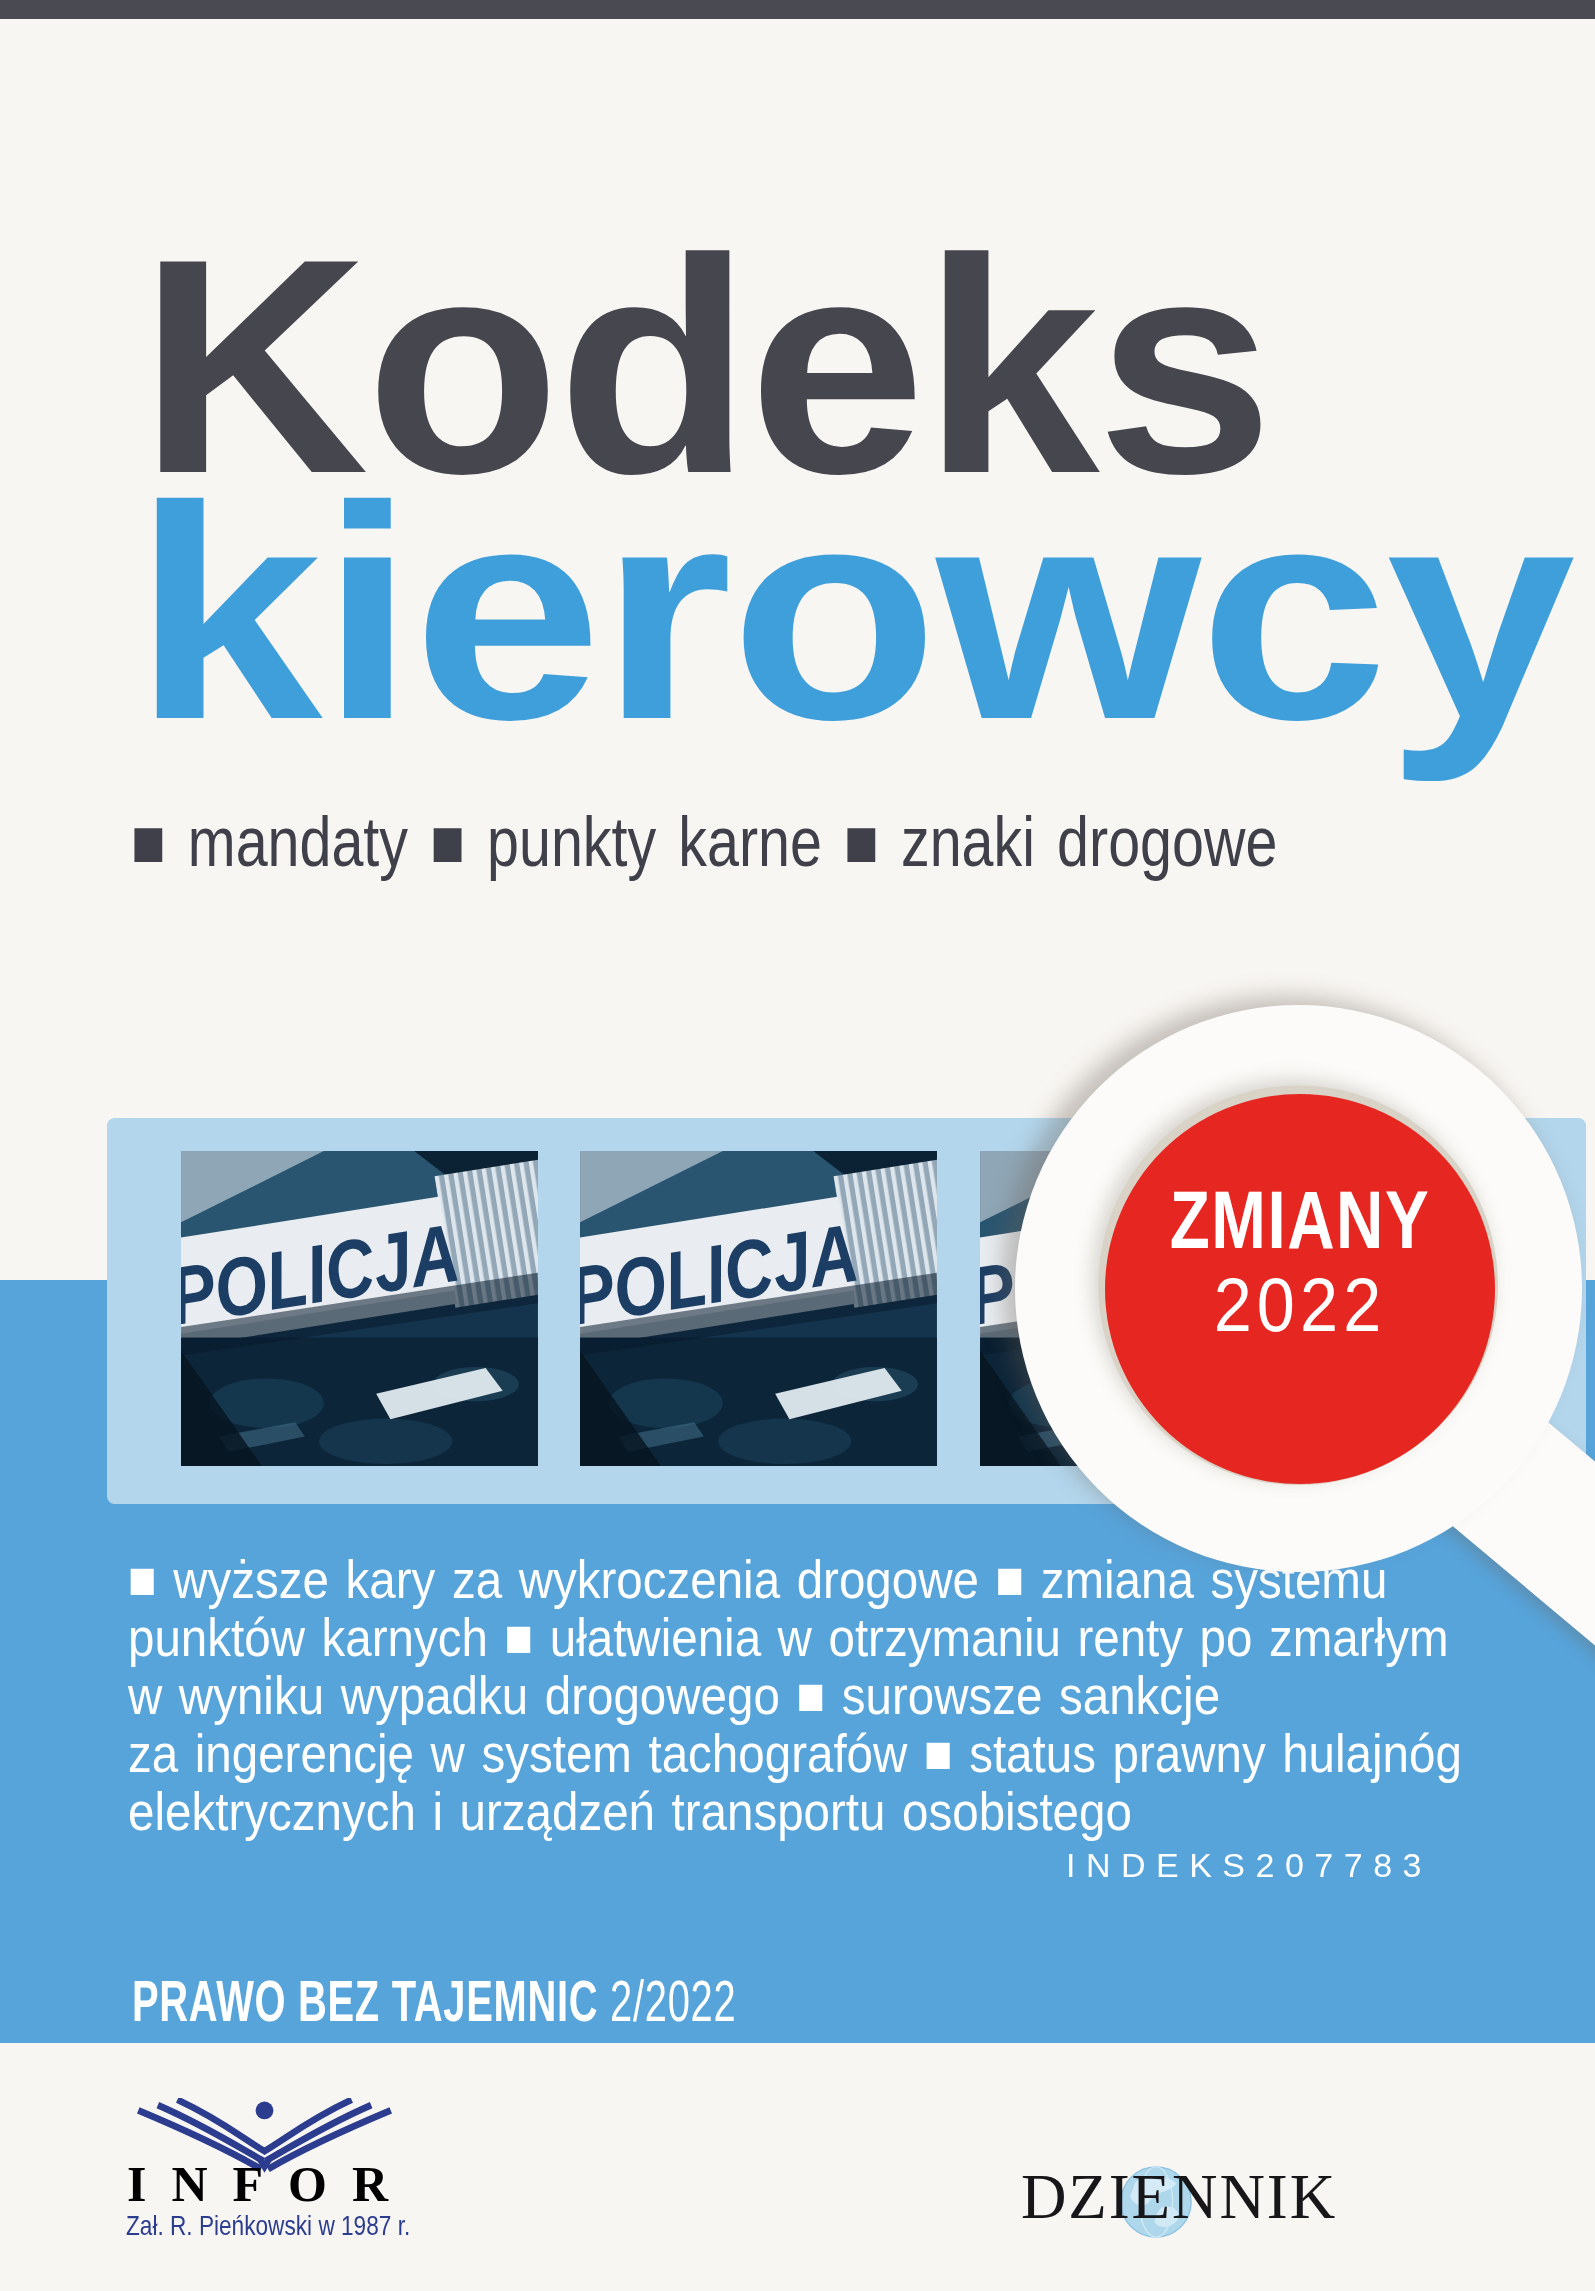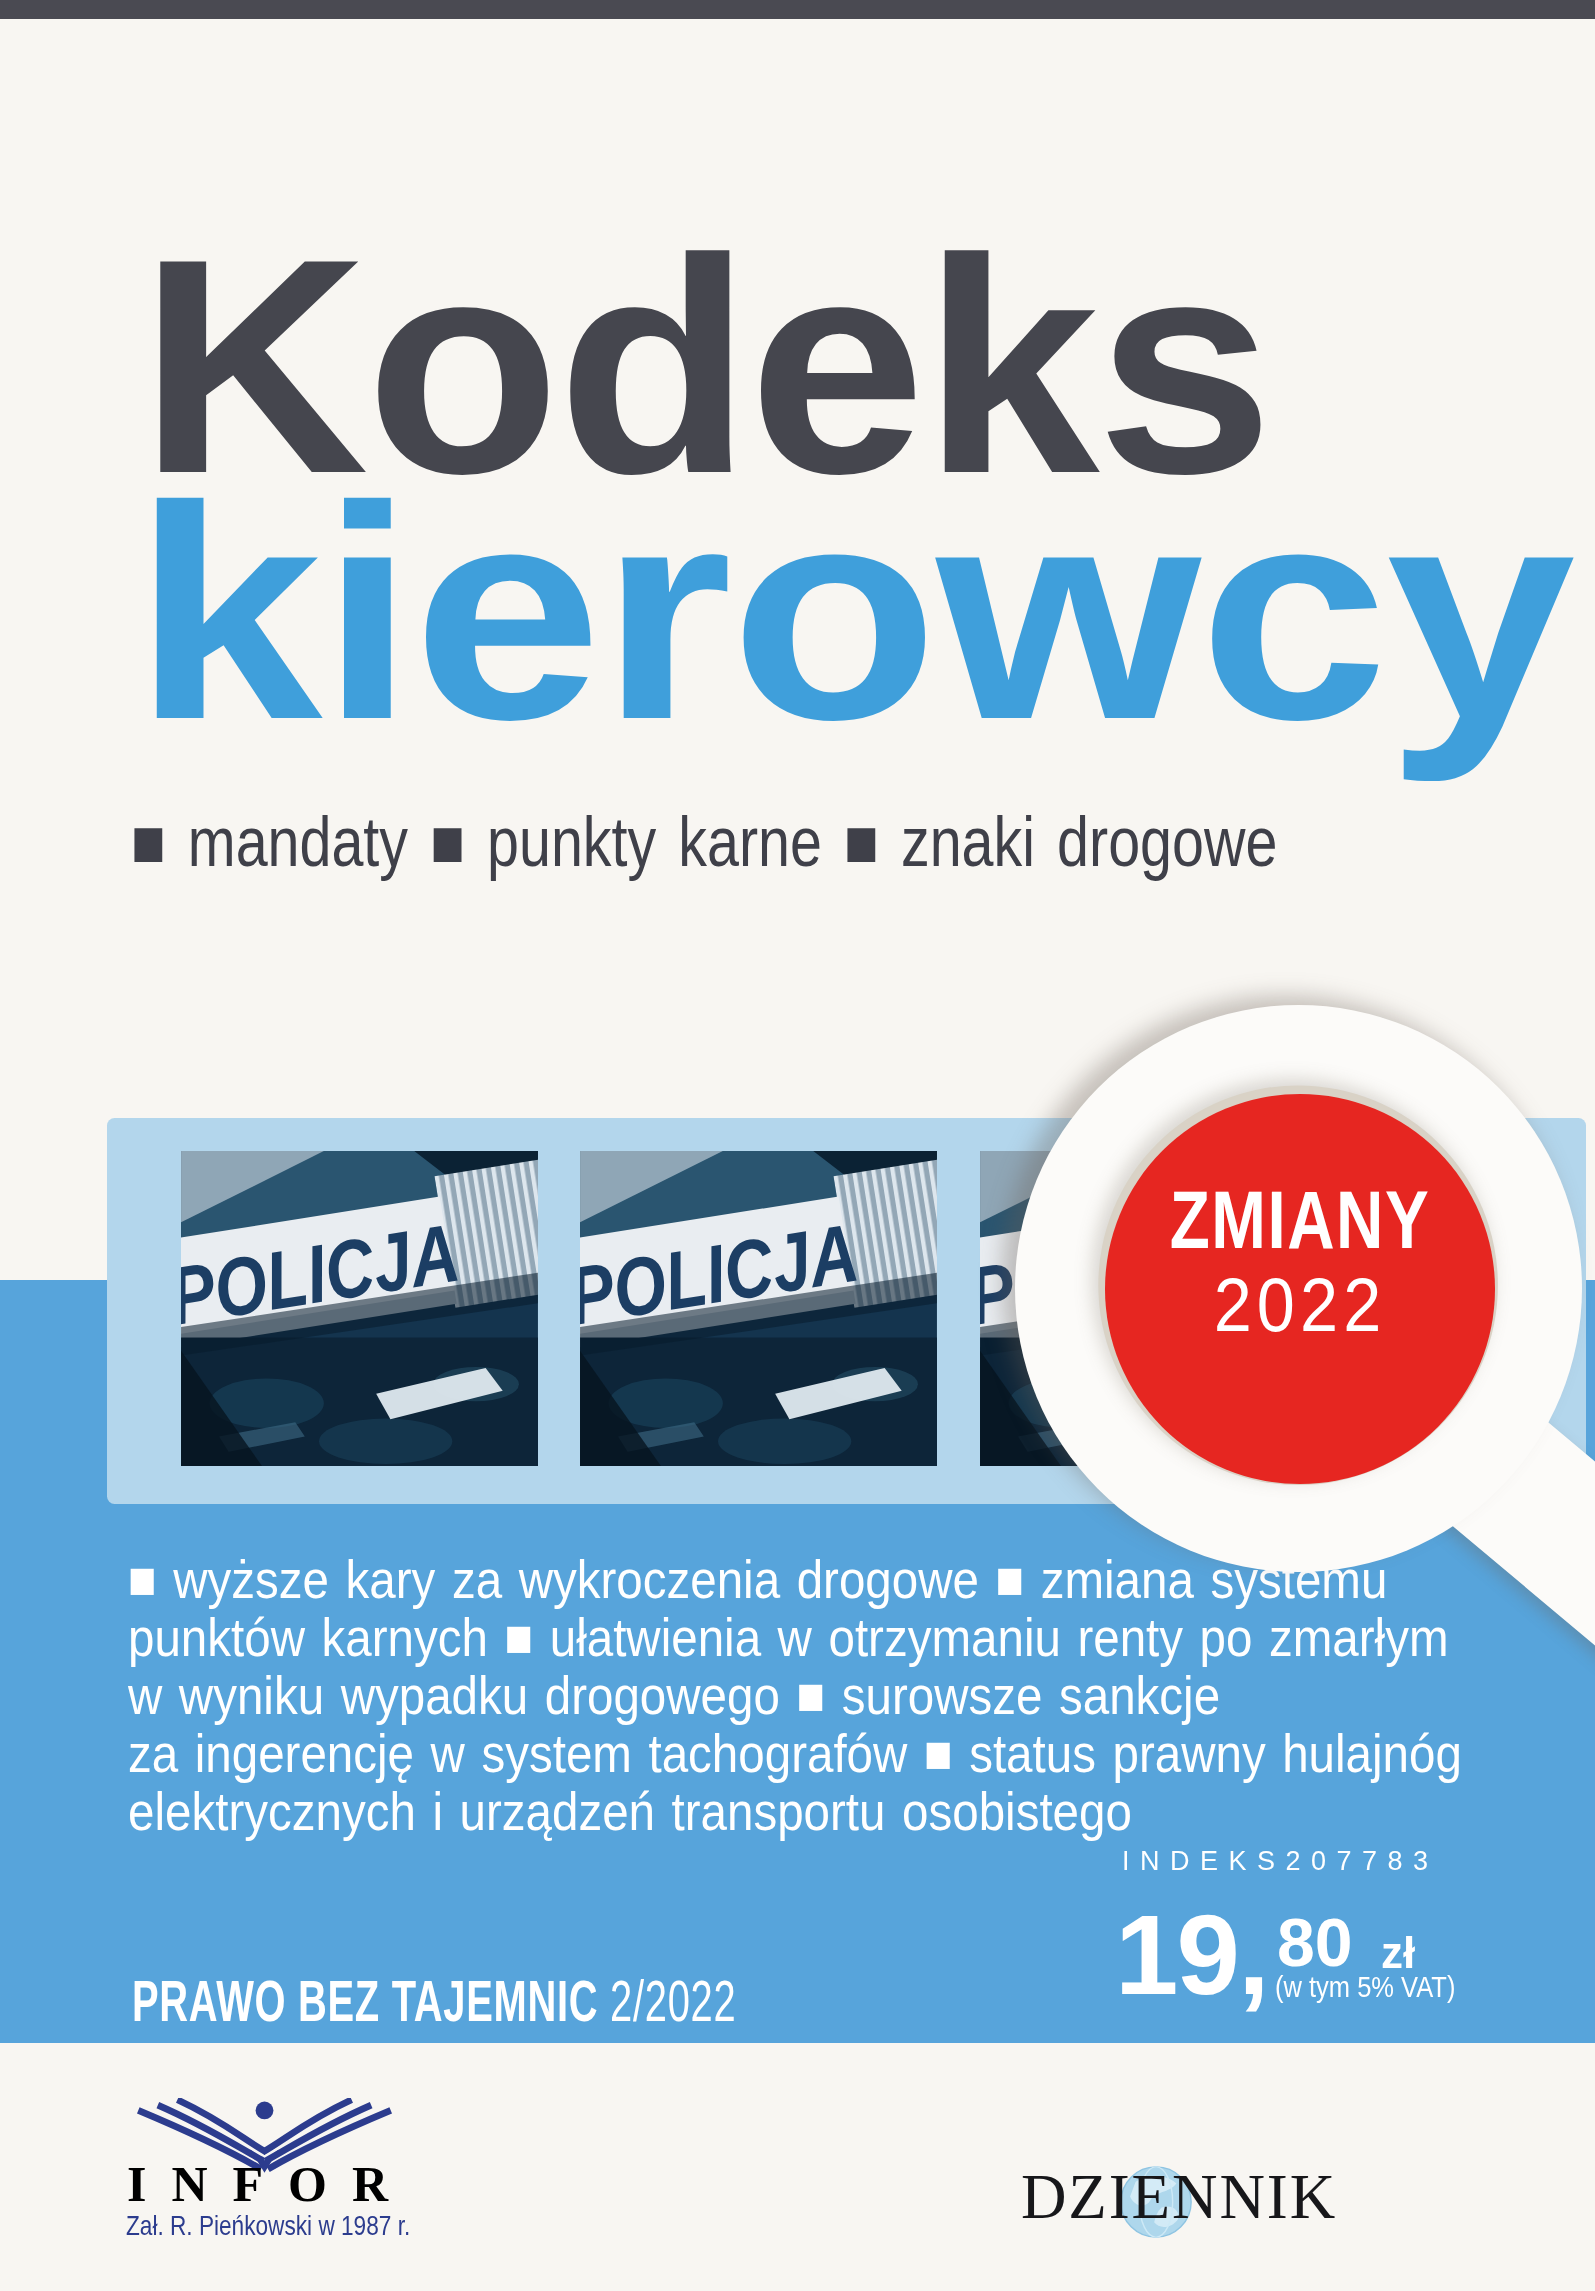--- a/index.html
+++ b/index.html
@@ -59,22 +59,22 @@
     left:1105px;top:1179px;width:390px;text-align:center;z-index:8;color:#fff;
     font-size:82px;font-weight:bold;letter-spacing:1.9px;line-height:1;transform:scaleX(.8);
   }
   .badge-line2{
     left:1105px;top:1267px;width:390px;text-align:center;z-index:8;color:#fff;
     font-size:76px;letter-spacing:5.7px;line-height:1;transform:scaleX(.9);
   }
 
   
   .index-row{
-    left:1122px;top:1848px;width:310px;display:flex;justify-content:flex-start;z-index:4;
-    color:#fff;font-size:27px;letter-spacing:10.5px;line-height:1;
+    left:1122px;top:1848px;width:310px;display:flex;justify-content:flex-end;z-index:4;
+    color:#fff;font-size:34px;letter-spacing:10.5px;line-height:1;
   }
   .price-block{left:1115px;top:1888px;width:342px;height:143px;z-index:4;color:#fff;}
   .price-main{left:0;top:9.5px;font-size:114px;font-weight:bold;line-height:1;letter-spacing:-1.9px;}
   .price-dec{left:162px;top:20px;font-size:68px;font-weight:bold;line-height:1;}
   .price-cur{left:266px;top:43px;font-size:44px;font-weight:bold;line-height:1;}
   .price-vat{left:160px;top:84px;font-size:30px;line-height:1;transform:scaleX(.85);transform-origin:0 0;white-space:nowrap;}
   .series{
     left:132px;top:1973px;z-index:4;color:#fff;font-size:57px;line-height:1;white-space:nowrap;
     transform:scaleX(.70);transform-origin:0 0;letter-spacing:1px;
   }
@@ -166,26 +166,20 @@
   <div class="abs mag-handle"></div>
   <div class="abs mag-lens"></div>
   <div class="abs mag-red"></div>
   <div class="abs badge-line1">ZMIANY</div>
   <div class="abs badge-line2">2022</div>
 
   <div class="abs index-row">
     <span>INDEKS</span>
     <span>207783</span>
   </div>
-  <div class="abs price-block">
-    <span class="abs price-main">19,</span>
-    <span class="abs price-dec">80</span>
-    <span class="abs price-cur">zł</span>
-    <span class="abs price-vat">(w tym 5% VAT)</span>
-  </div>
   <div class="abs series">
     <span class="bold">PRAWO BEZ TAJEMNIC</span><span> 2/2022</span>
   </div>
 
   <svg class="abs infor-wings" viewBox="0 0 300 90">
     <g fill="none" stroke="#2c3c8e" stroke-width="7.5">
       <path d="M8,14 C70,40 115,62 146,80"></path>
       <path d="M30,8 C85,32 120,55 149,71"></path>
       <path d="M52,2 C100,24 126,46 152,61"></path>
       <path d="M292,14 C230,40 185,62 154,80"></path>

